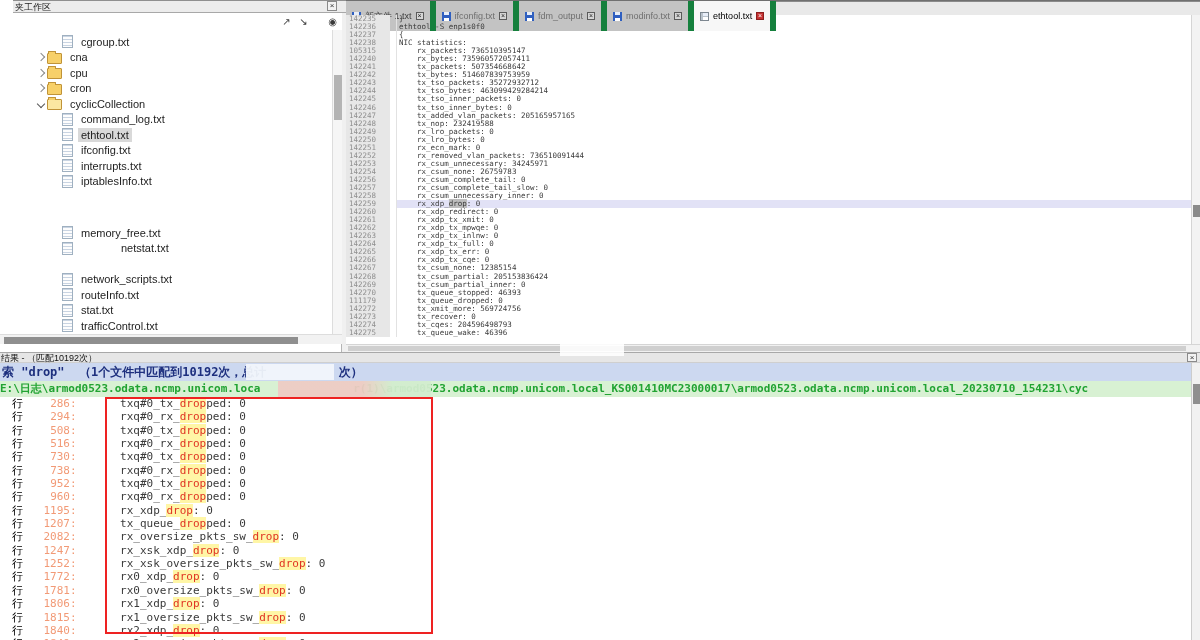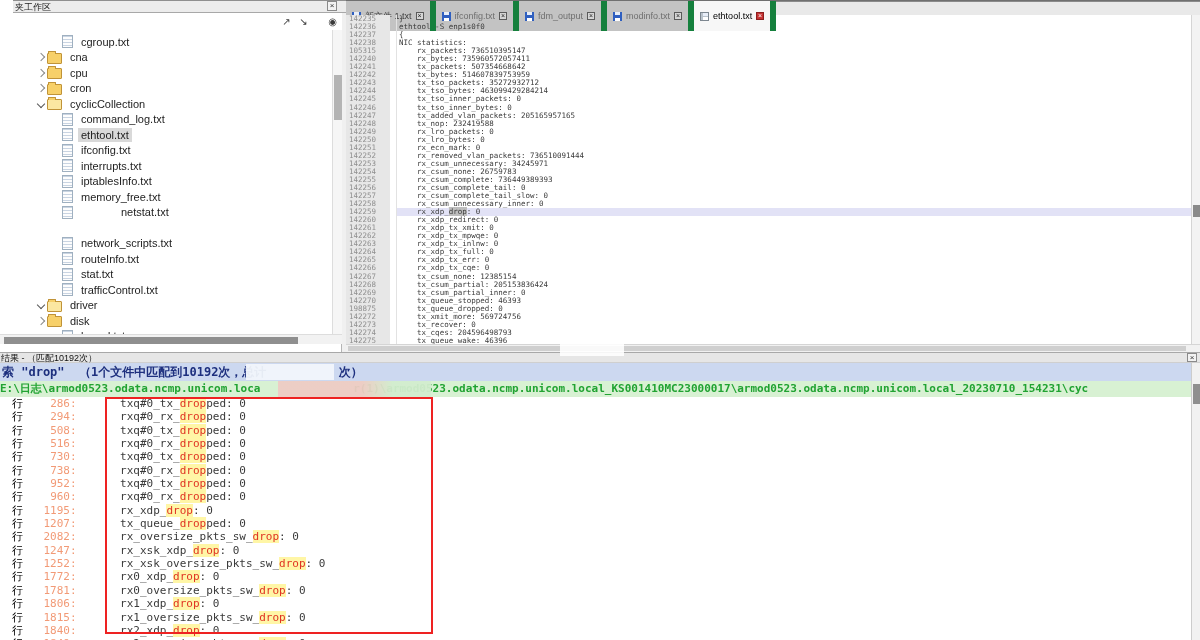--- a/index.html
+++ b/index.html
@@ -145,21 +145,21 @@
         <span class="tlabel">ifconfig.txt</span>
       </div>
       <div class="trow" style="padding-left: 50px;">
         <span class="tico ic-file"></span>
         <span class="tlabel">interrupts.txt</span>
       </div>
       <div class="trow" style="padding-left: 50px;">
         <span class="tico ic-file"></span>
         <span class="tlabel">iptablesInfo.txt</span>
       </div>
-      <div class="trow" style="padding-left: 50px;">
+      <div class="trow" style="padding-left: 50px; margin-top: 36px;">
         <span class="tico ic-file"></span>
         <span class="tlabel">memory_free.txt</span>
       </div>
       <div class="trow" style="padding-left: 50px; gap: 40px;">
         <span class="tico ic-file"></span>
         <span class="tlabel">netstat.txt</span>
       </div>
       <div class="tgap"></div>
       <div class="trow" style="padding-left: 50px;">
         <span class="tico ic-file"></span>
@@ -328,25 +328,20 @@
         <span class="cnum">142253</span>
         <span class="cfold"></span>
         <span class="ctext">    rx_csum_unnecessary: 34245971</span>
       </div>
       <div class="crow">
         <span class="cnum">142254</span>
         <span class="cfold"></span>
         <span class="ctext">    rx_csum_none: 26759783</span>
       </div>
       <div class="crow">
-        <span class="cnum">142255</span>
-        <span class="cfold"></span>
-        <span class="ctext">    rx_csum_complete: 736449389393</span>
-      </div>
-      <div class="crow">
         <span class="cnum">142256</span>
         <span class="cfold"></span>
         <span class="ctext">    rx_csum_complete_tail: 0</span>
       </div>
       <div class="crow">
         <span class="cnum">142257</span>
         <span class="cfold"></span>
         <span class="ctext">    rx_csum_complete_tail_slow: 0</span>
       </div>
       <div class="crow">
@@ -408,21 +403,21 @@
         <span class="cnum">142269</span>
         <span class="cfold"></span>
         <span class="ctext">    tx_csum_partial_inner: 0</span>
       </div>
       <div class="crow">
         <span class="cnum">142270</span>
         <span class="cfold"></span>
         <span class="ctext">    tx_queue_stopped: 46393</span>
       </div>
       <div class="crow">
-        <span class="cnum">198875</span>
+        <span class="cnum">111179</span>
         <span class="cfold"></span>
         <span class="ctext">    tx_queue_dropped: 0</span>
       </div>
       <div class="crow">
         <span class="cnum">142272</span>
         <span class="cfold"></span>
         <span class="ctext">    tx_xmit_more: 569724756</span>
       </div>
       <div class="crow">
         <span class="cnum">142273</span>

